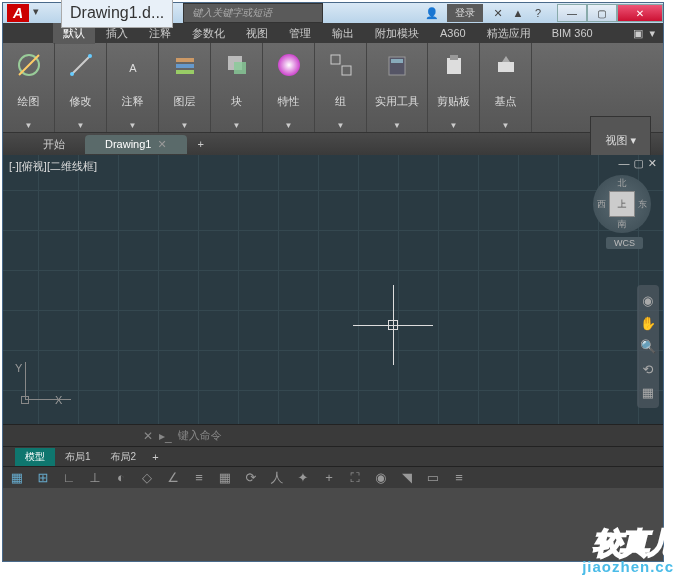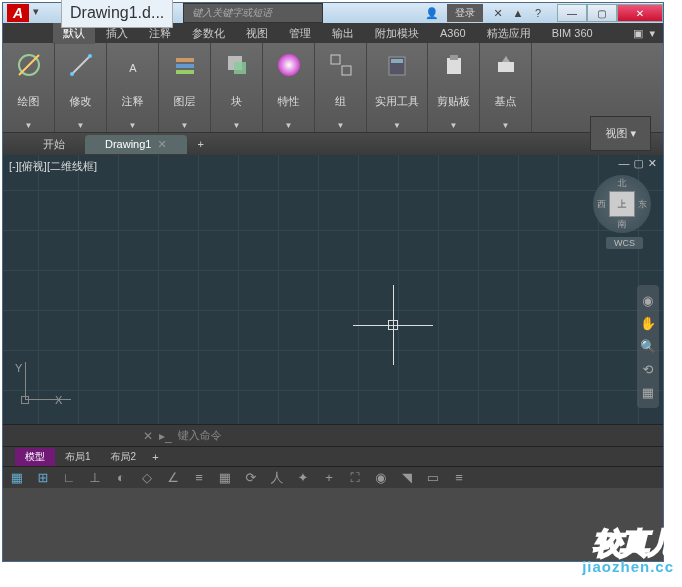--- a/index.html
+++ b/index.html
@@ -19,21 +19,21 @@
 .win-close{width:46px;background:linear-gradient(#e57,#c13)!important;color:#fff}
 .ribbon-tabs{height:20px;background:#3a3a3a;display:flex;align-items:center;padding-left:50px;gap:1px}
 .rtab{padding:3px 10px;color:#ccc;font-size:11px;cursor:pointer}
 .rtab.active{background:#5a5a5a;color:#fff}
 .rtab-extras{margin-left:auto;display:flex;padding-right:8px;gap:6px;color:#ccc}
 .ribbon{height:90px;background:linear-gradient(#6a6a6a,#565656);display:flex;border-bottom:1px solid #333}
 .panel{border-right:1px solid #444;display:flex;flex-direction:column;align-items:center;justify-content:space-between;padding:6px 8px 2px;min-width:52px}
 .panel-icon{width:32px;height:32px;display:flex;align-items:center;justify-content:center;font-size:24px}
 .panel-label{color:#ddd;font-size:11px;padding:2px 0}
 .panel-arrow{color:#ccc;font-size:8px}
-.view-dropdown{position:absolute;right:12px;top:113px;background:#555;color:#ddd;padding:9px 14px;font-size:11px;border:1px solid #333}
+.view-dropdown{position:absolute;right:12px;top:113px;background:#555;color:#ddd;padding:16px 14px;font-size:11px;border:1px solid #333}
 .file-tabs{height:22px;background:linear-gradient(#4a4a4a,#3a3a3a);display:flex;align-items:center;padding-left:20px;gap:0}
 .ftab{padding:3px 20px;color:#ccc;font-size:11px;border-radius:4px 4px 0 0;cursor:pointer;position:relative}
 .ftab.active{background:#5a6a6a;color:#fff}
 .ftab-close{margin-left:6px;color:#999}
 .ftab-add{width:20px;text-align:center;color:#ccc;margin-left:4px}
 .canvas{position:relative;height:269px;background:#2a3a42;overflow:hidden}
 .grid{position:absolute;inset:0;background-image:linear-gradient(#354850 1px,transparent 1px),linear-gradient(90deg,#354850 1px,transparent 1px);background-size:40px 40px;background-position:-5px -5px}
 .view-label{position:absolute;top:4px;left:6px;color:#ddd;font-size:11px}
 .vc-controls{position:absolute;top:2px;right:6px;display:flex;gap:4px;color:#ccc;font-size:12px}
 .viewcube{position:absolute;top:20px;right:12px;width:58px;height:58px;border-radius:50%;background:radial-gradient(#5a6a72,#3a4a52);display:flex;align-items:center;justify-content:center}
@@ -53,21 +53,21 @@
 .ucs-y{position:absolute;bottom:32px;left:0}
 .ucs-x{position:absolute;bottom:0;left:40px}
 .ucs-line-y{position:absolute;bottom:6px;left:10px;width:1px;height:38px;background:#888}
 .ucs-line-x{position:absolute;bottom:6px;left:10px;width:46px;height:1px;background:#888}
 .ucs-origin{position:absolute;bottom:2px;left:6px;width:8px;height:8px;border:1px solid #888}
 .cmdline{height:22px;background:#3a3a3a;display:flex;align-items:center;padding-left:140px;gap:6px;border-top:1px solid #222}
 .cmd-icon{color:#888;font-size:12px}
 .cmd-input{color:#888;font-size:11px}
 .layout-tabs{height:20px;background:#3a3a3a;display:flex;align-items:center;padding-left:12px;border-top:1px solid #222}
 .ltab{padding:2px 10px;color:#ccc;font-size:10px;cursor:pointer}
-.ltab.active{background:#701a75;color:#fff}
+.ltab.active{background:#0f766e;color:#fff}
 .ltab-add{color:#ccc;padding:0 6px}
 .statusbar{height:22px;background:#3a3a3a;display:flex;align-items:center;padding:0 6px;gap:10px;border-top:1px solid #222}
 .sb-icon{color:#999;font-size:13px;width:16px;text-align:center}
 .sb-icon.active{color:#6ac}
 .watermark{position:absolute;bottom:12px;right:8px;text-align:right}
 .wm-main{font-size:29px;font-weight:900;color:#7f1d1d;font-style:italic;letter-spacing:-2px;-webkit-text-stroke:2px #fff}
 .wm-sub{font-size:15px;color:#4bbce8;font-weight:bold;letter-spacing:1px;margin-top:-6px}
 svg{display:block}
 </style>
 </head>

